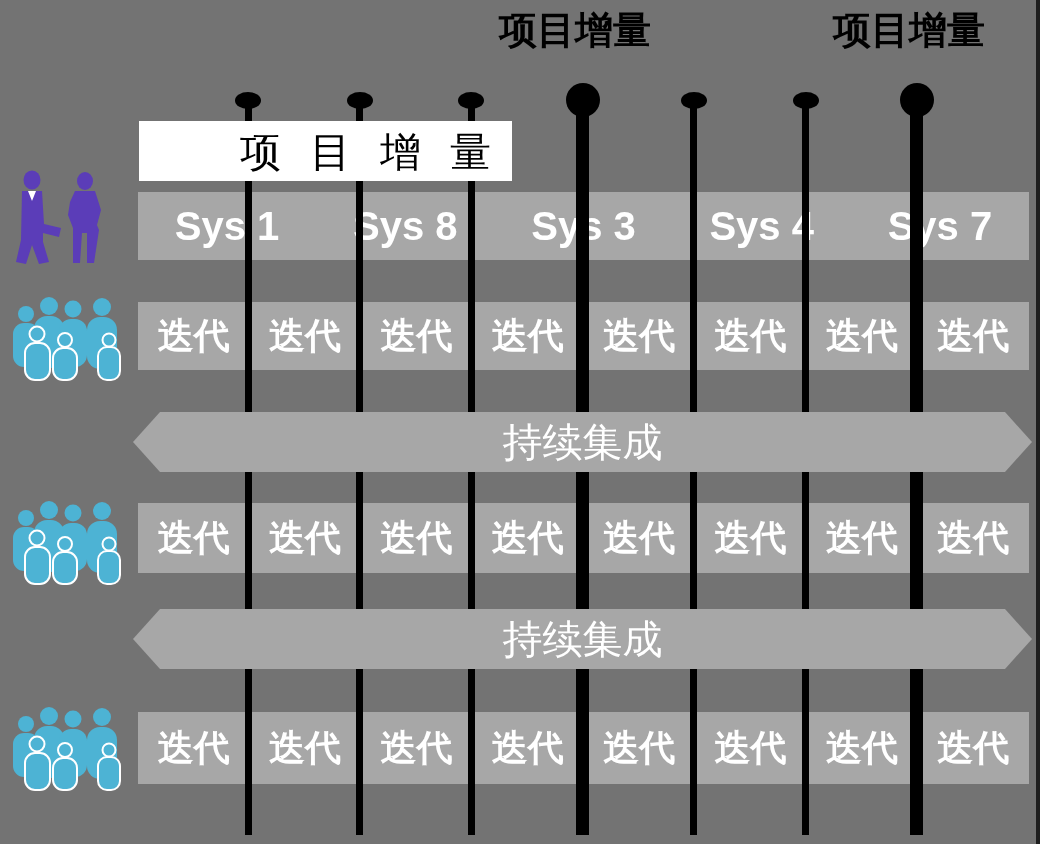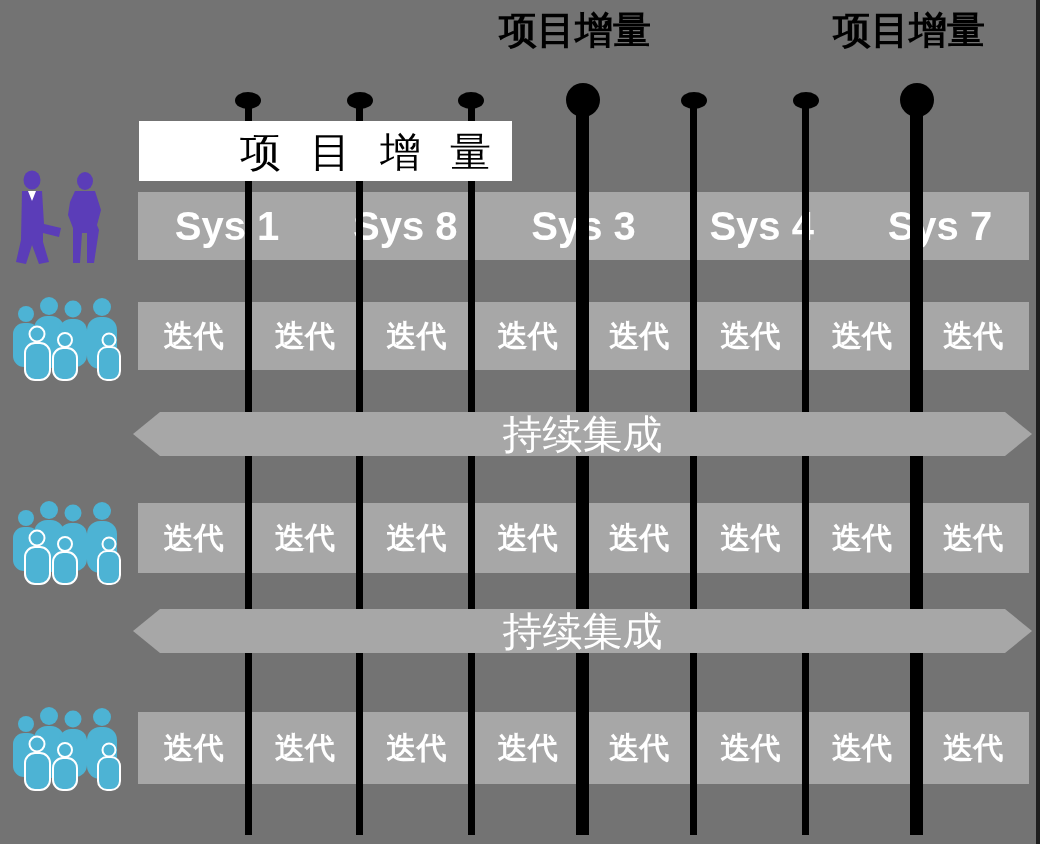--- a/index.html
+++ b/index.html
@@ -15,40 +15,40 @@
   .pi1{left:499px;}
   .pi2{left:833px;}
   
   .row{position:absolute;left:138px;width:891px;display:flex;z-index:1;font-weight:bold;}
   .cell{
     flex:1 1 0;display:flex;align-items:center;justify-content:center;
     background:#a7a7a7;color:#ffffff;white-space:nowrap;
   }
   .sys-row{top:192px;height:68px;}
   .sys-row .cell{font-size:40px;}
-  .iter-row .cell{font-size:30px;}
+  .iter-row .cell{font-size:36px;}
   .ir1{top:302px;height:68px;}
   .ir2{top:503px;height:70px;}
   .ir3{top:712px;height:72px;}
   
   .vline{position:absolute;top:100px;height:735px;background:#000;z-index:2;}
   .thin{width:7px;}
   .thick{width:13px;}
   
   .demo-mask{position:absolute;left:139px;top:121px;width:373px;height:60px;background:#ffffff;z-index:3;}
   .demo-text{
     position:absolute;left:240px;top:127px;height:50px;line-height:50px;
     font-size:41px;letter-spacing:29px;color:#000;white-space:nowrap;z-index:4;
   }
   .dot{position:absolute;background:#000;border-radius:50%;z-index:4;}
   .dot-small{width:26px;height:17px;top:92px;}
   .dot-large{width:34px;height:34px;top:83px;}
   
   .ci-arrow{
-    position:absolute;left:133px;width:899px;height:44px;background:#a7a7a7;z-index:5;
+    position:absolute;left:133px;width:899px;height:60px;background:#a7a7a7;z-index:5;
     display:flex;align-items:center;justify-content:center;
     clip-path:polygon(0% 50%,27px 0%,calc(100% - 27px) 0%,100% 50%,calc(100% - 27px) 100%,27px 100%);
   }
   .a1{top:412px;}
   .a2{top:609px;}
   .ci-arrow span{color:#fff;font-size:40px;white-space:nowrap;}
   
   .icon{position:absolute;z-index:1;}
   .icon-purple{left:8px;top:170px;}
   .icon-team1{left:6px;top:293px;}

